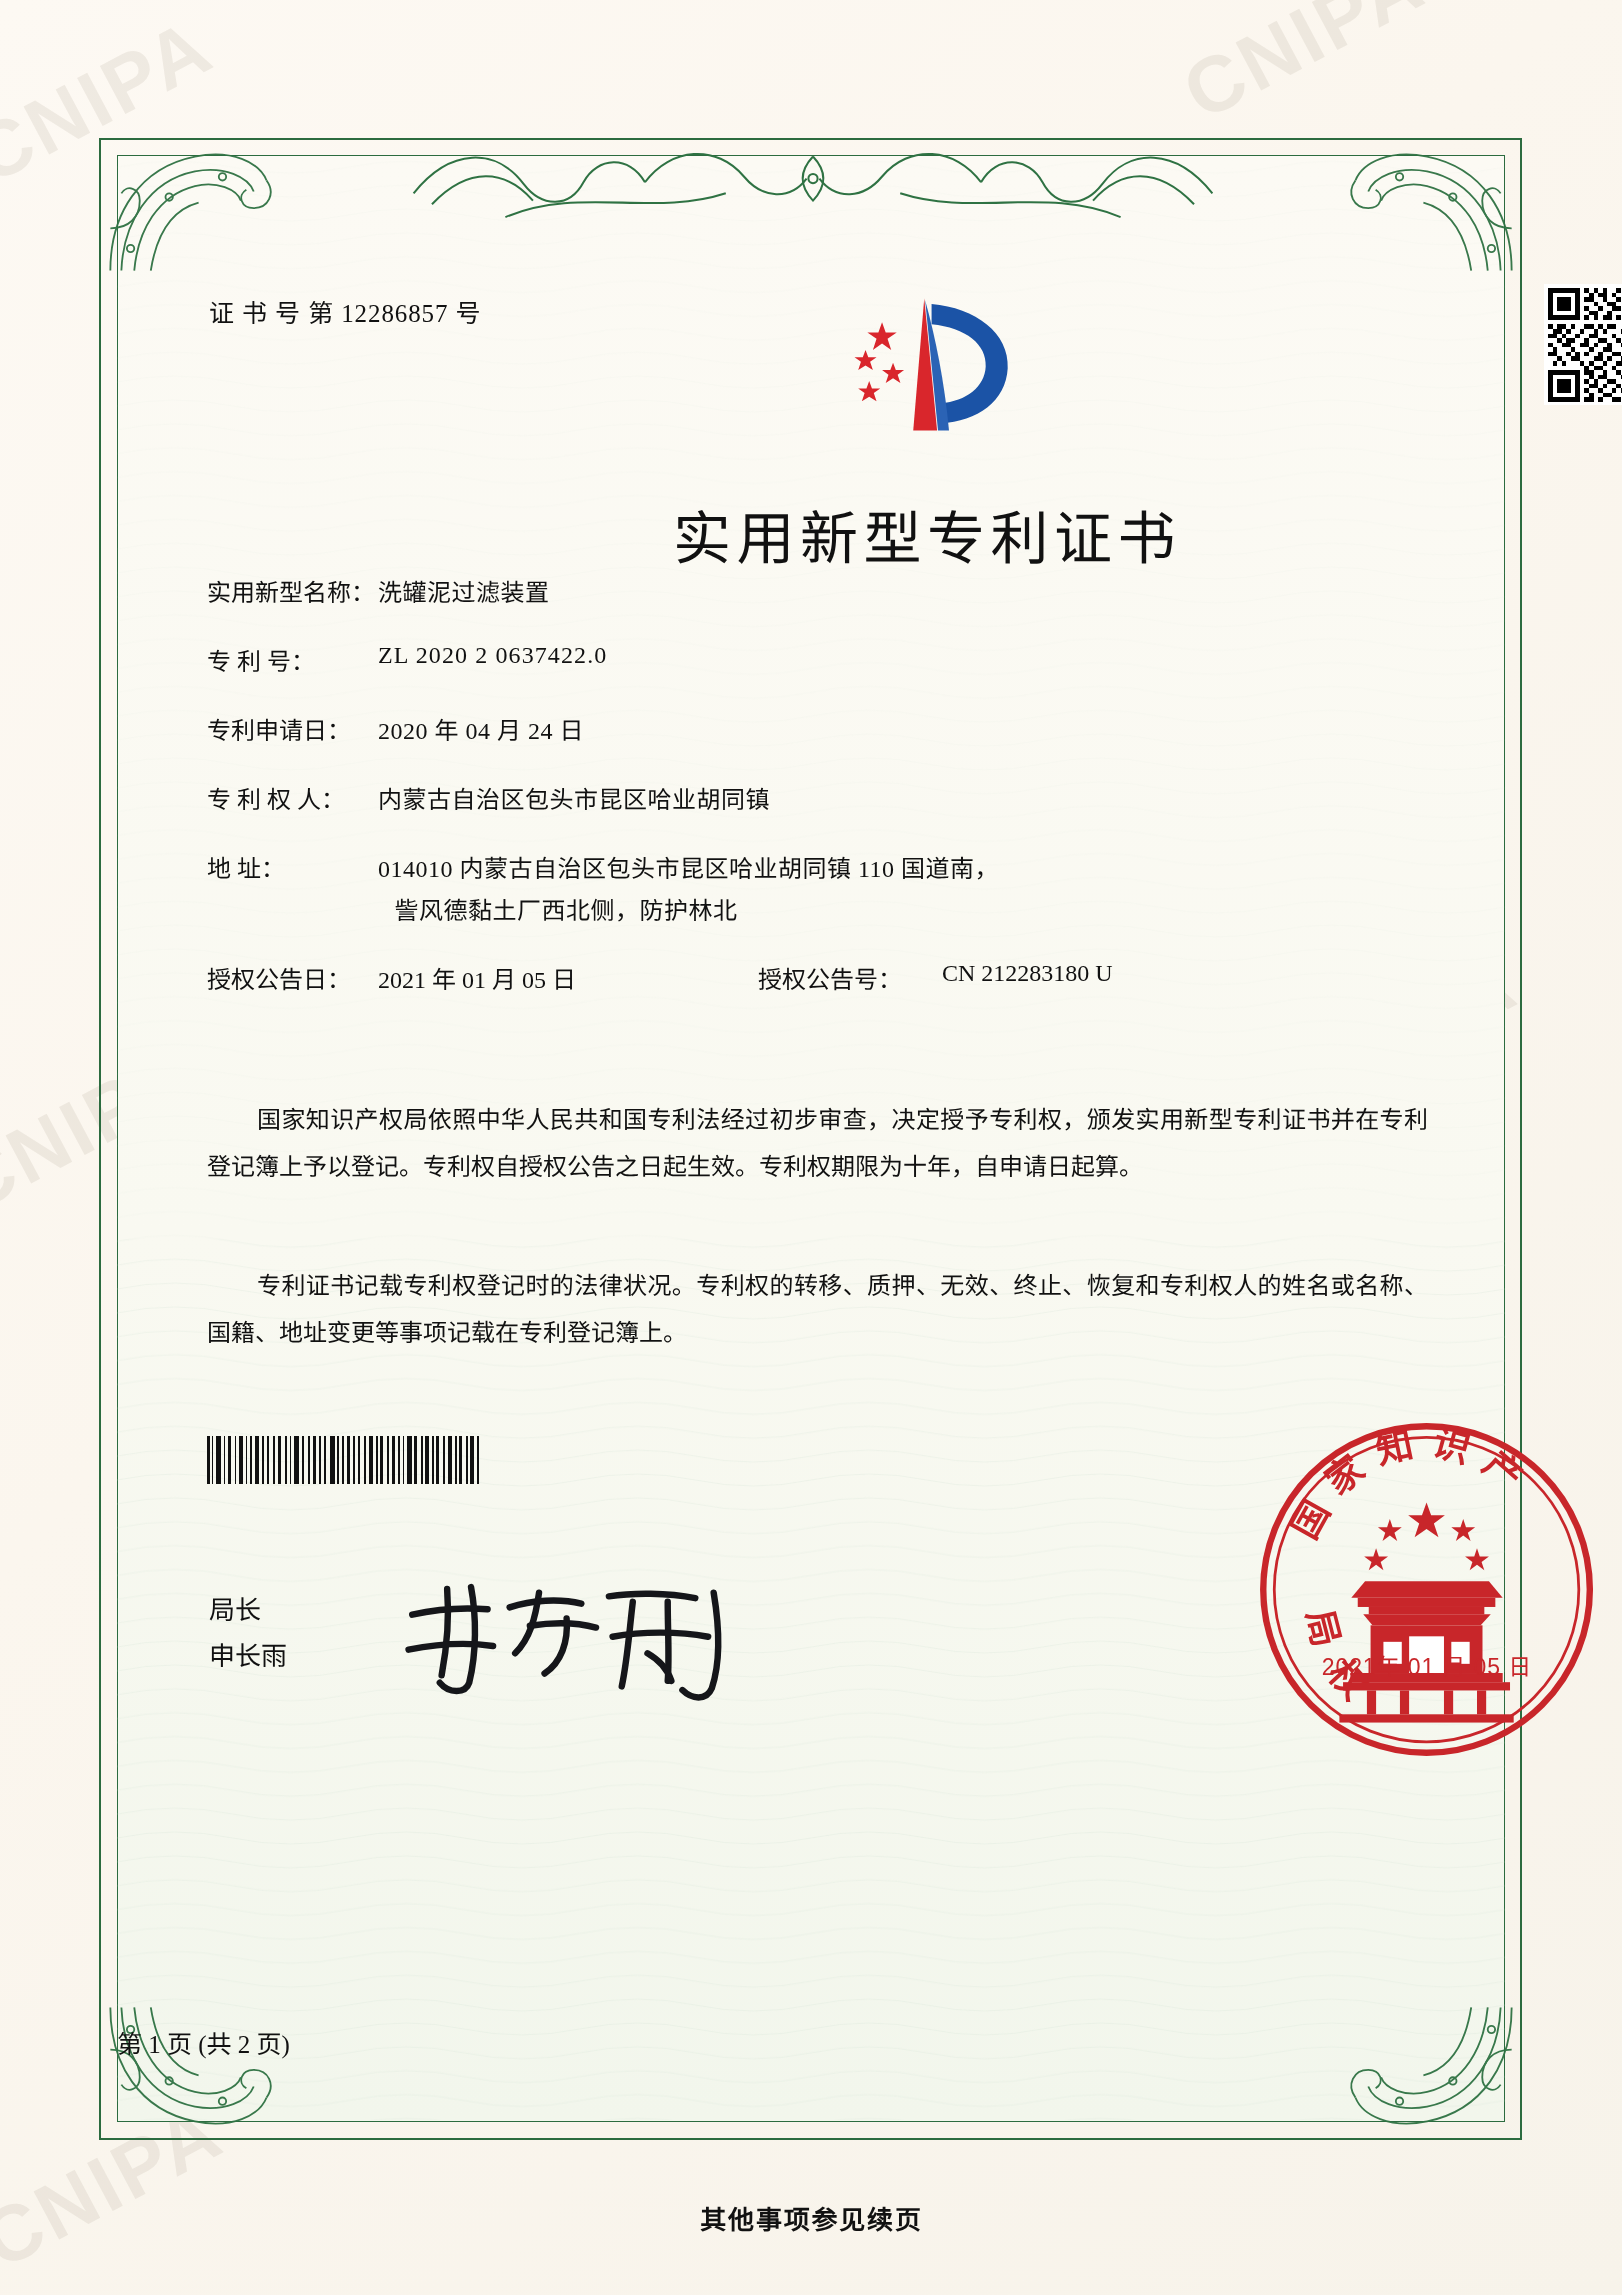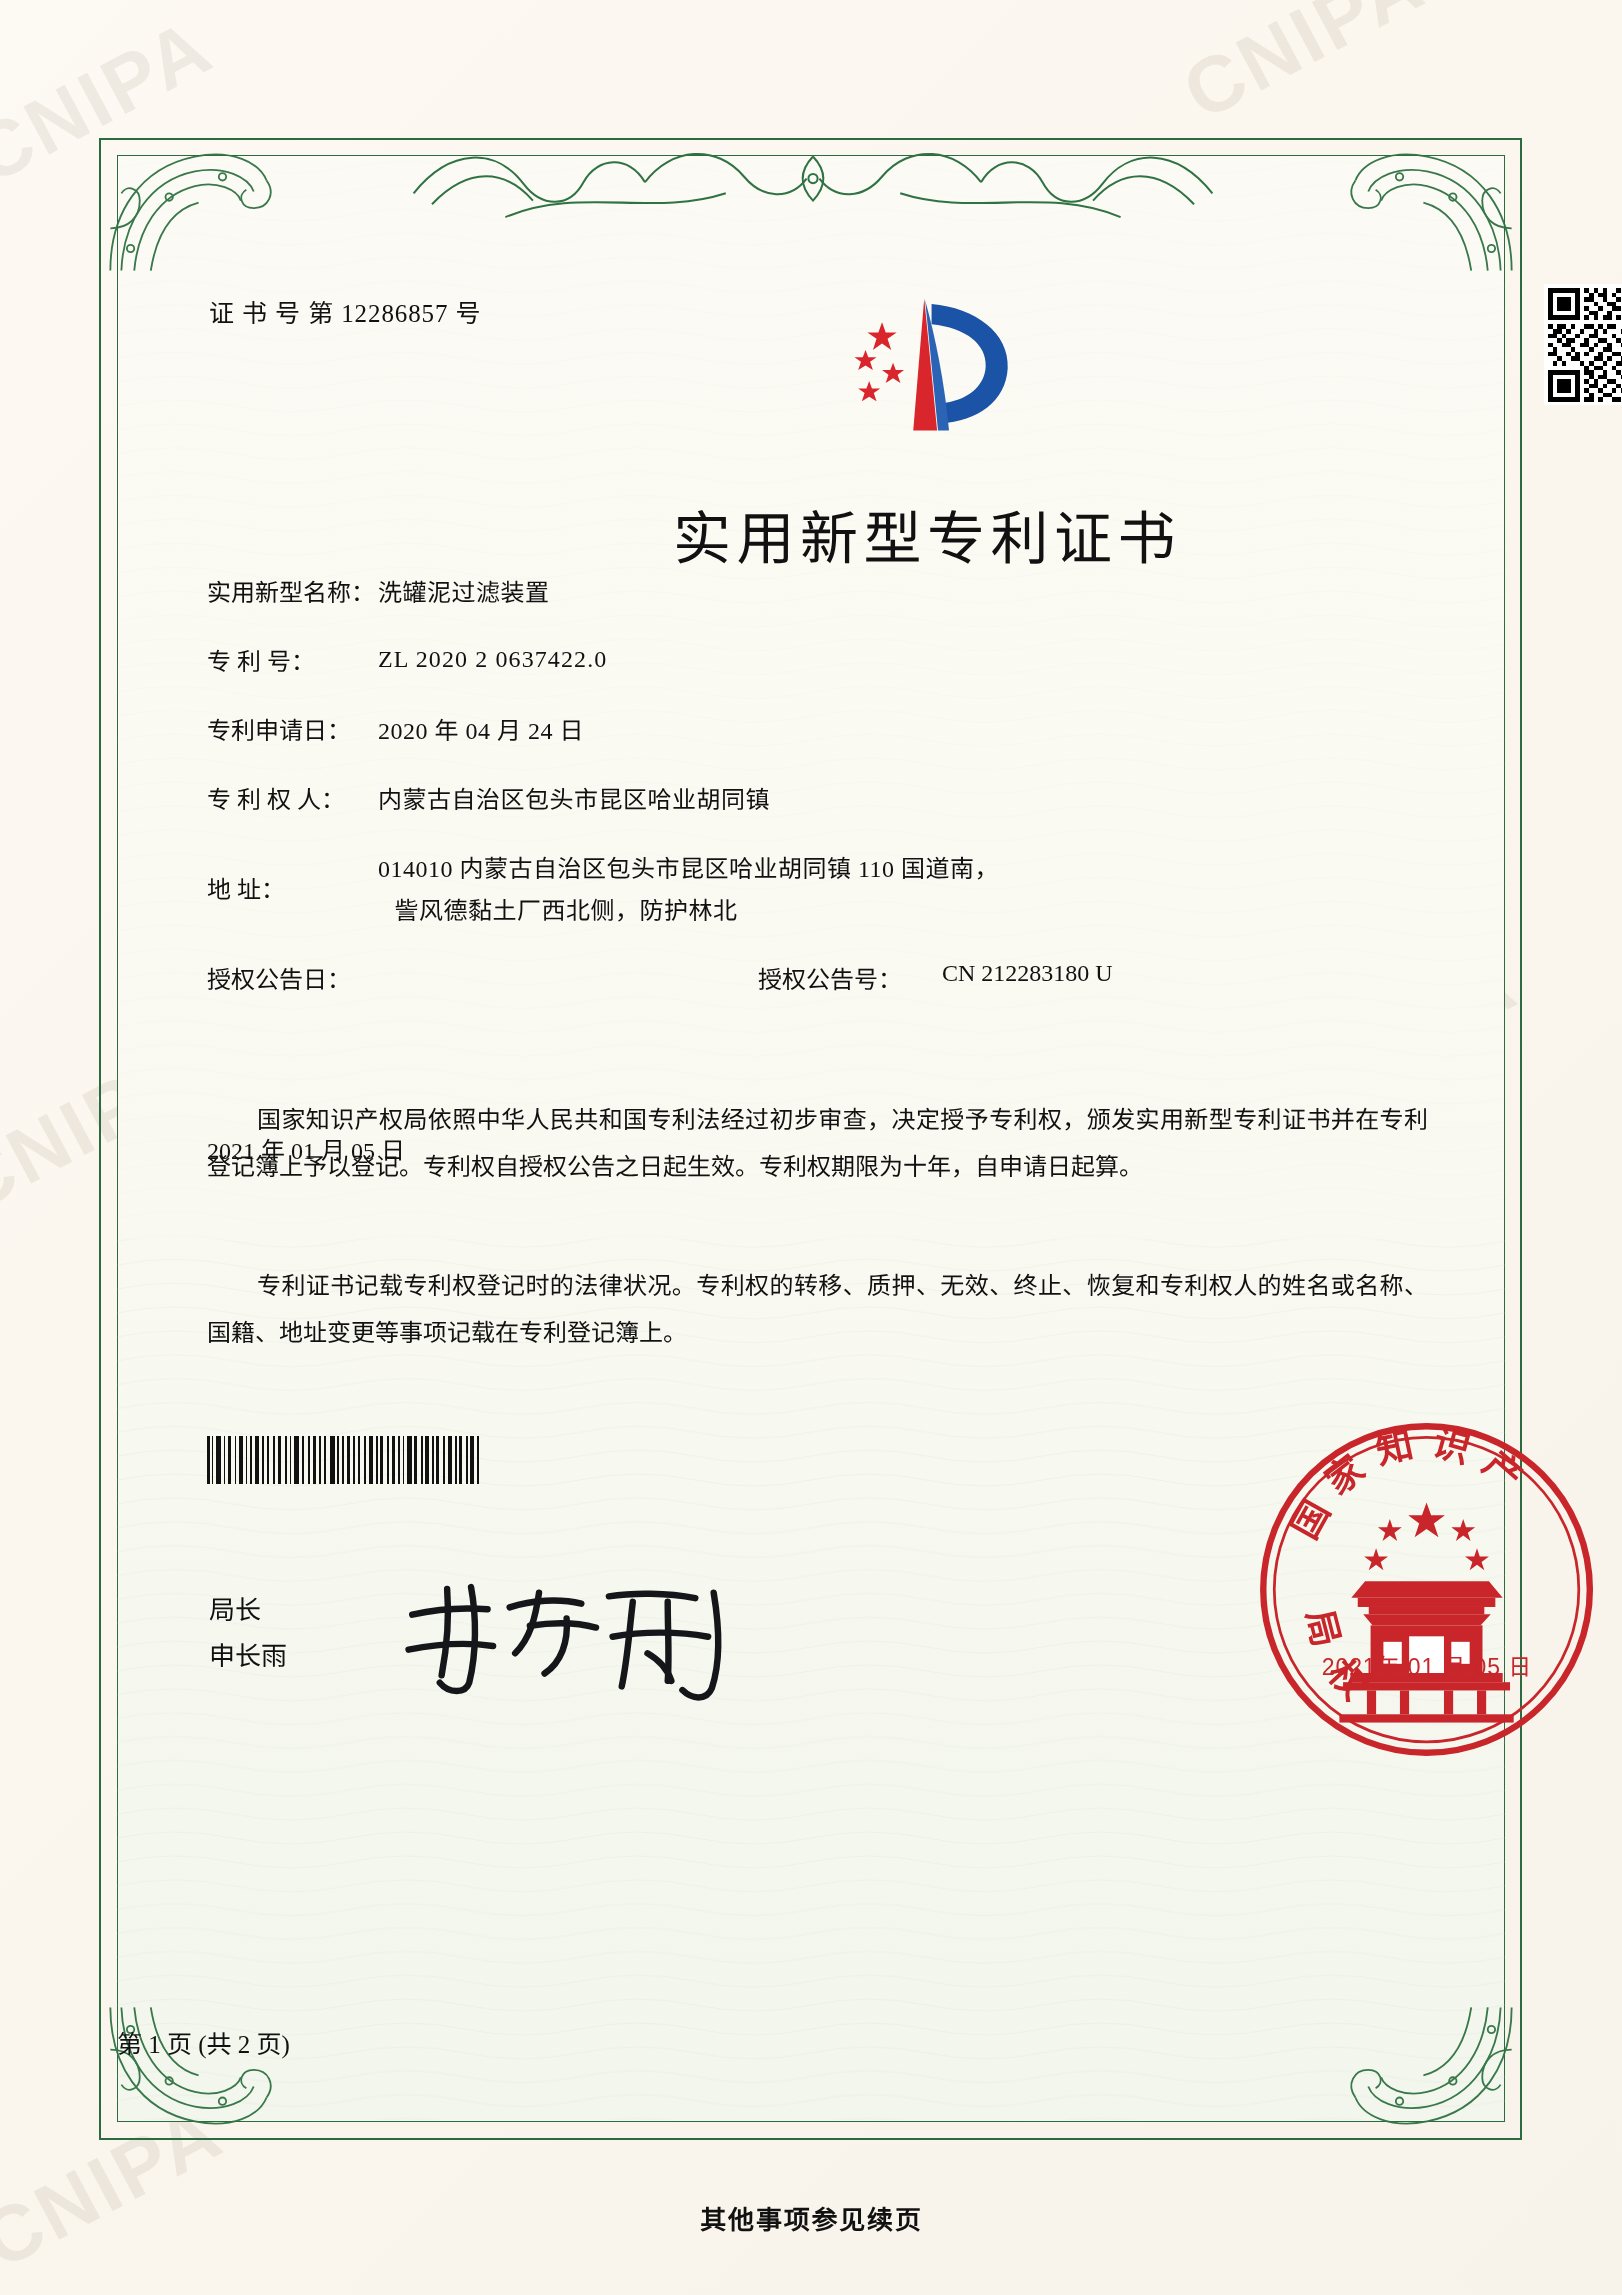--- a/index.html
+++ b/index.html
@@ -145,42 +145,42 @@
   .fields {
     position: absolute;
     left: 90px;
     top: 418px;
     width: 1212px;
     font-size: 24px;
     color: #111;
   }
   .field-row {
     display: flex;
-    align-items: center;
+    align-items: flex-start;
     margin-bottom: 34px;
   }
   .field-label {
     width: 171px;
     flex: 0 0 171px;
     letter-spacing: 0px;
     white-space: pre;
   }
   .field-value {
     flex: 1;
     letter-spacing: 0.5px;
   }
   .field-value.mono { letter-spacing: 1.1px; }
   .field-value .line2 { display: block; margin-top: 7.3px; margin-left: 16.5px;}
 
   .row-split {
     display: flex;
     align-items: baseline;
     margin-bottom: 27.5px;
   }
-  .row-split .seg1 { display: flex; width: 551px; flex-direction: column; }
+  .row-split .seg1 { display: flex; width: 551px; }
   .row-split .seg2 { display: flex; }
   .row-split .lbl2 { width: 184px; flex: 0 0 184px; white-space: pre;}
 
   .para {
     position: absolute;
     left: 90px;
     width: 1221px;
     font-size: 24px;
     line-height: 1.95;
     color: #111;

